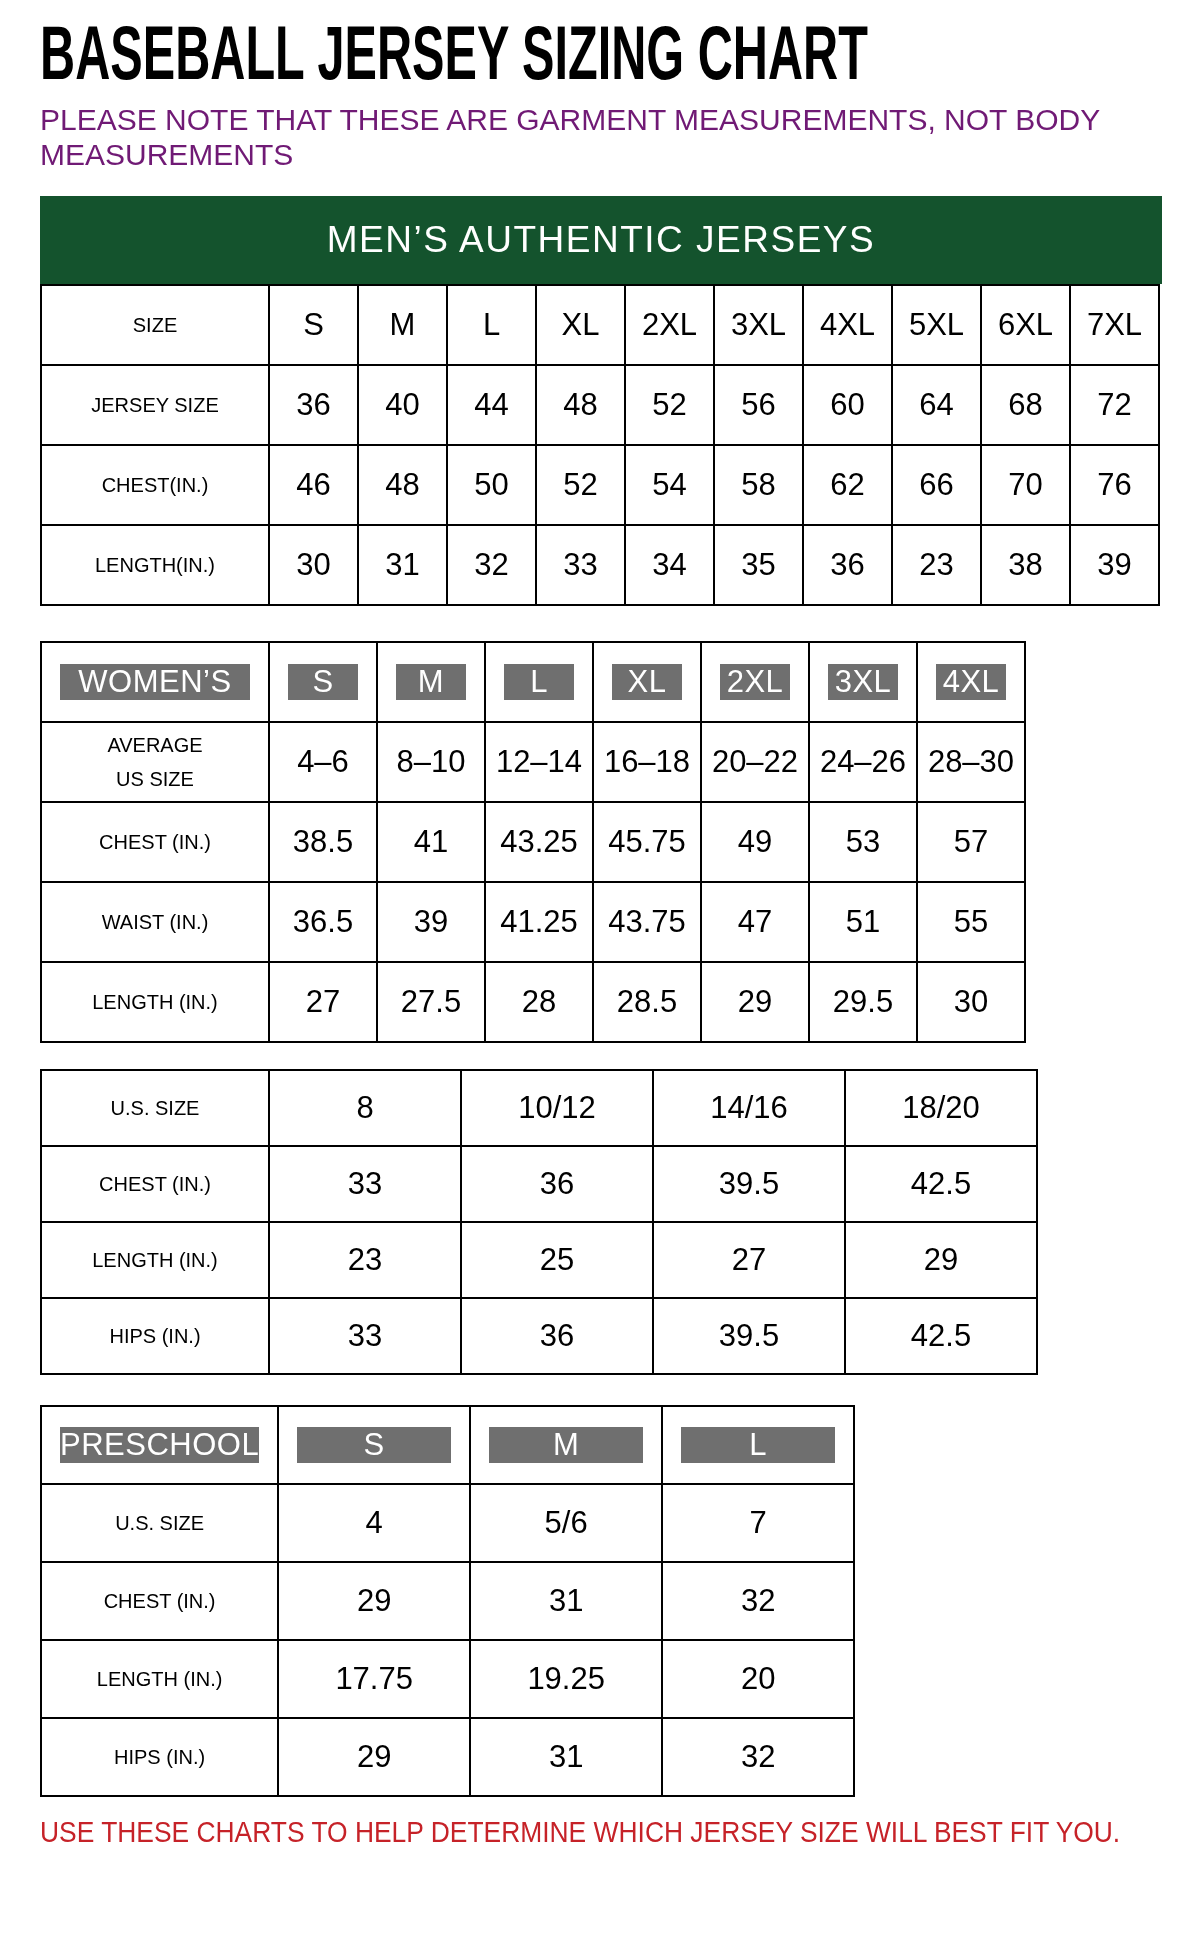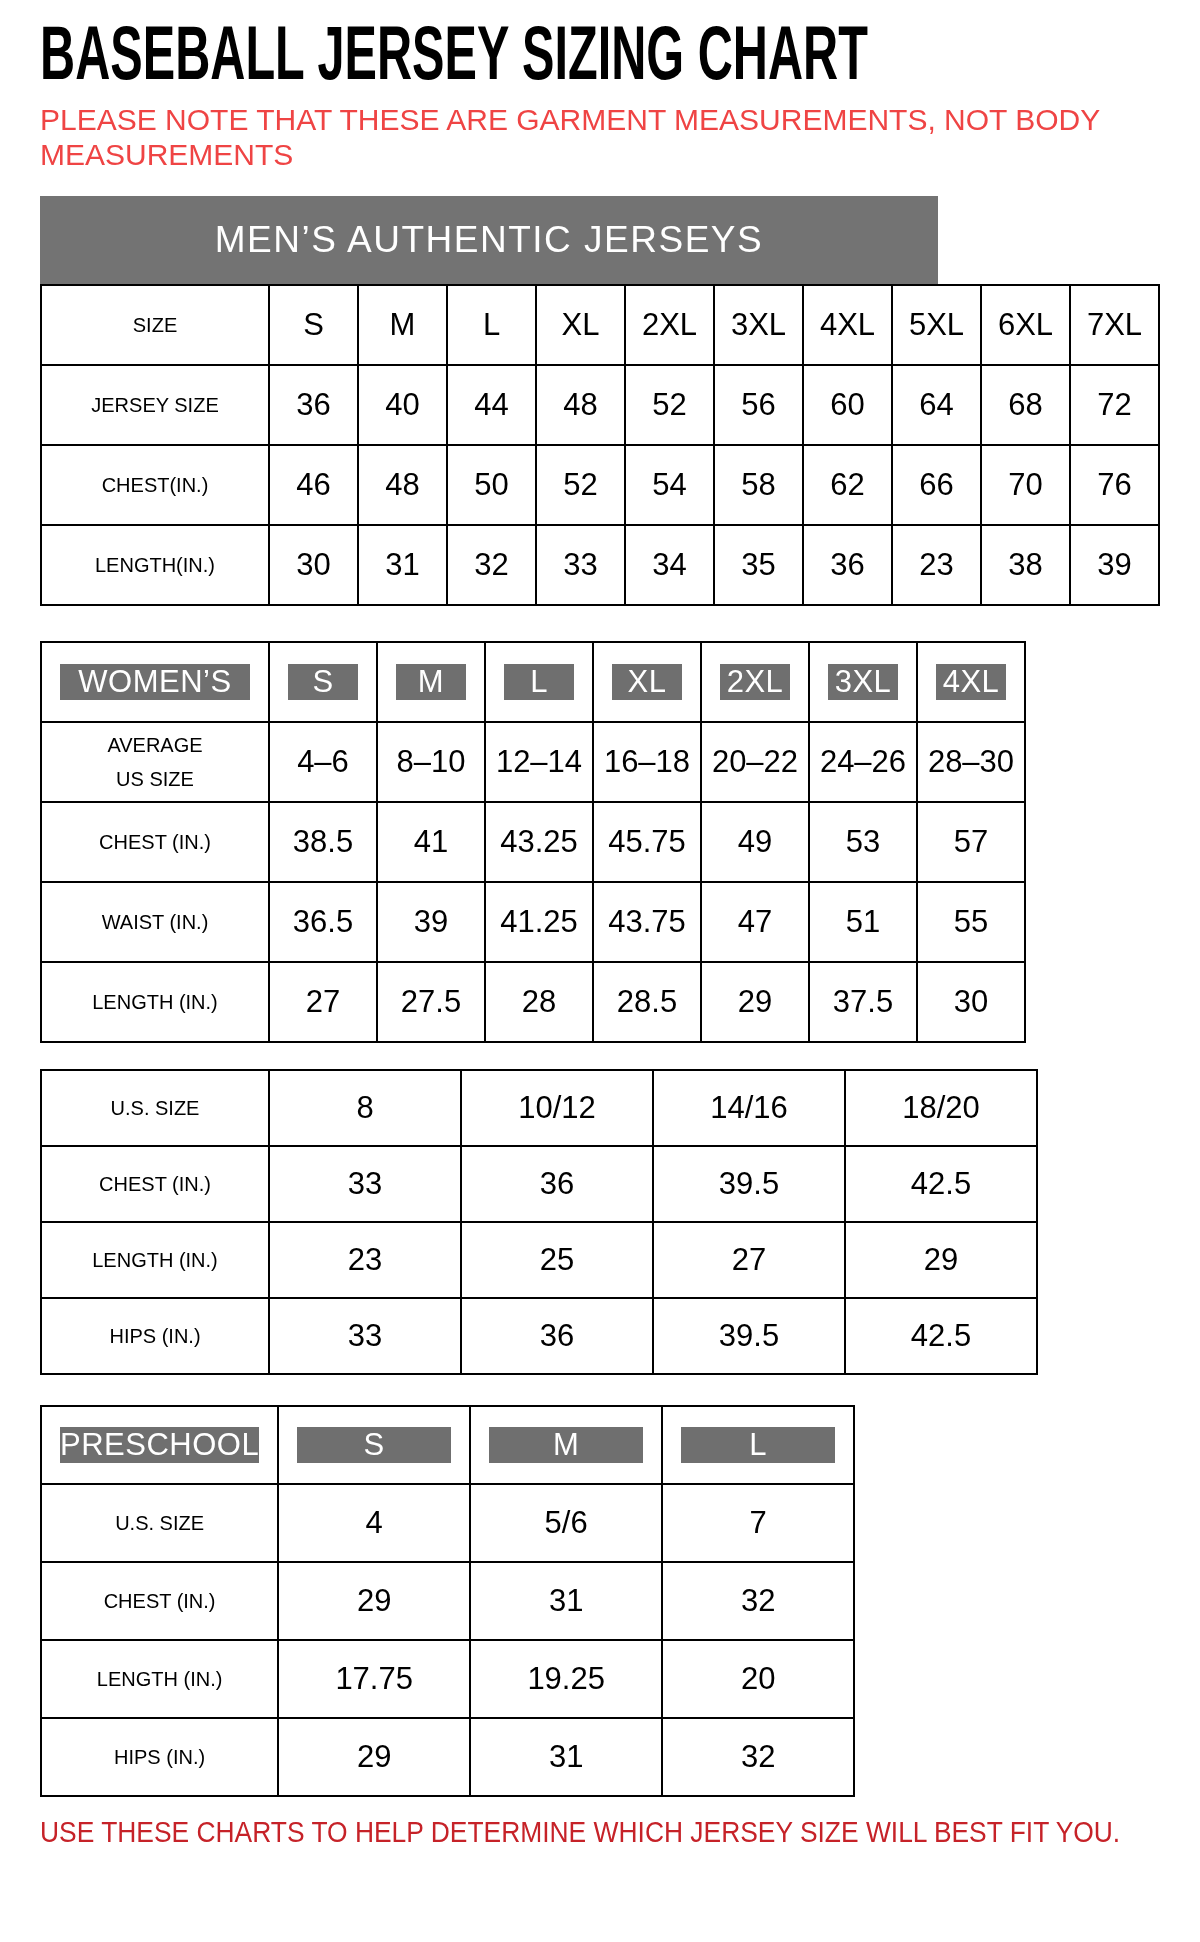--- a/index.html
+++ b/index.html
@@ -5,24 +5,24 @@
   html,body{margin:0;padding:0;background:#fff;}
   body{width:1200px;height:1942px;overflow:hidden;
        font-family:"Liberation Sans","DejaVu Sans",sans-serif;color:#000;}
   .page{padding-left:40px;}
 
   
   .title{margin:16px 12px 0 0;font-size:76px;line-height:74px;font-weight:bold;white-space:nowrap;}
   .title-inner{display:inline-block;transform:scaleX(0.64);transform-origin:0 50%;letter-spacing:0;}
 
   
-  .note{margin:12px 0 0 0;width:1115px;font-size:30px;line-height:35px;color:#ef4444;}
-
-  
-  .banner{margin-top:24px;width:898px;height:88px;background:#737373;color:#fff;
+  .note{margin:12px 0 0 0;width:1115px;font-size:30px;line-height:35px;color:#701a75;}
+
+  
+  .banner{margin-top:24px;width:1122px;height:88px;background:#14532d;color:#fff;
           display:flex;align-items:center;justify-content:center;
           font-size:37px;letter-spacing:1.5px;}
 
   
   table{border-collapse:collapse;table-layout:fixed;}
   td{text-align:center;vertical-align:middle;padding:0;}
   .data-cell{border:2px solid #000;font-size:31px;background:#fff;}
   .lbl{font-size:20px;}
   .pre{white-space:pre-line;line-height:34px;}
 
@@ -204,21 +204,21 @@
         <td class="data-cell">51</td>
         <td class="data-cell">55</td>
       </tr>
       <tr>
         <td class="data-cell lbl">LENGTH (IN.)</td>
         <td class="data-cell">27</td>
         <td class="data-cell">27.5</td>
         <td class="data-cell">28</td>
         <td class="data-cell">28.5</td>
         <td class="data-cell">29</td>
-        <td class="data-cell">37.5</td>
+        <td class="data-cell">29.5</td>
         <td class="data-cell">30</td>
       </tr>
     </tbody>
       </table>
   </section>
 
   <section>
     <table class="boys">
       <colgroup>
           <col class="c-label">

